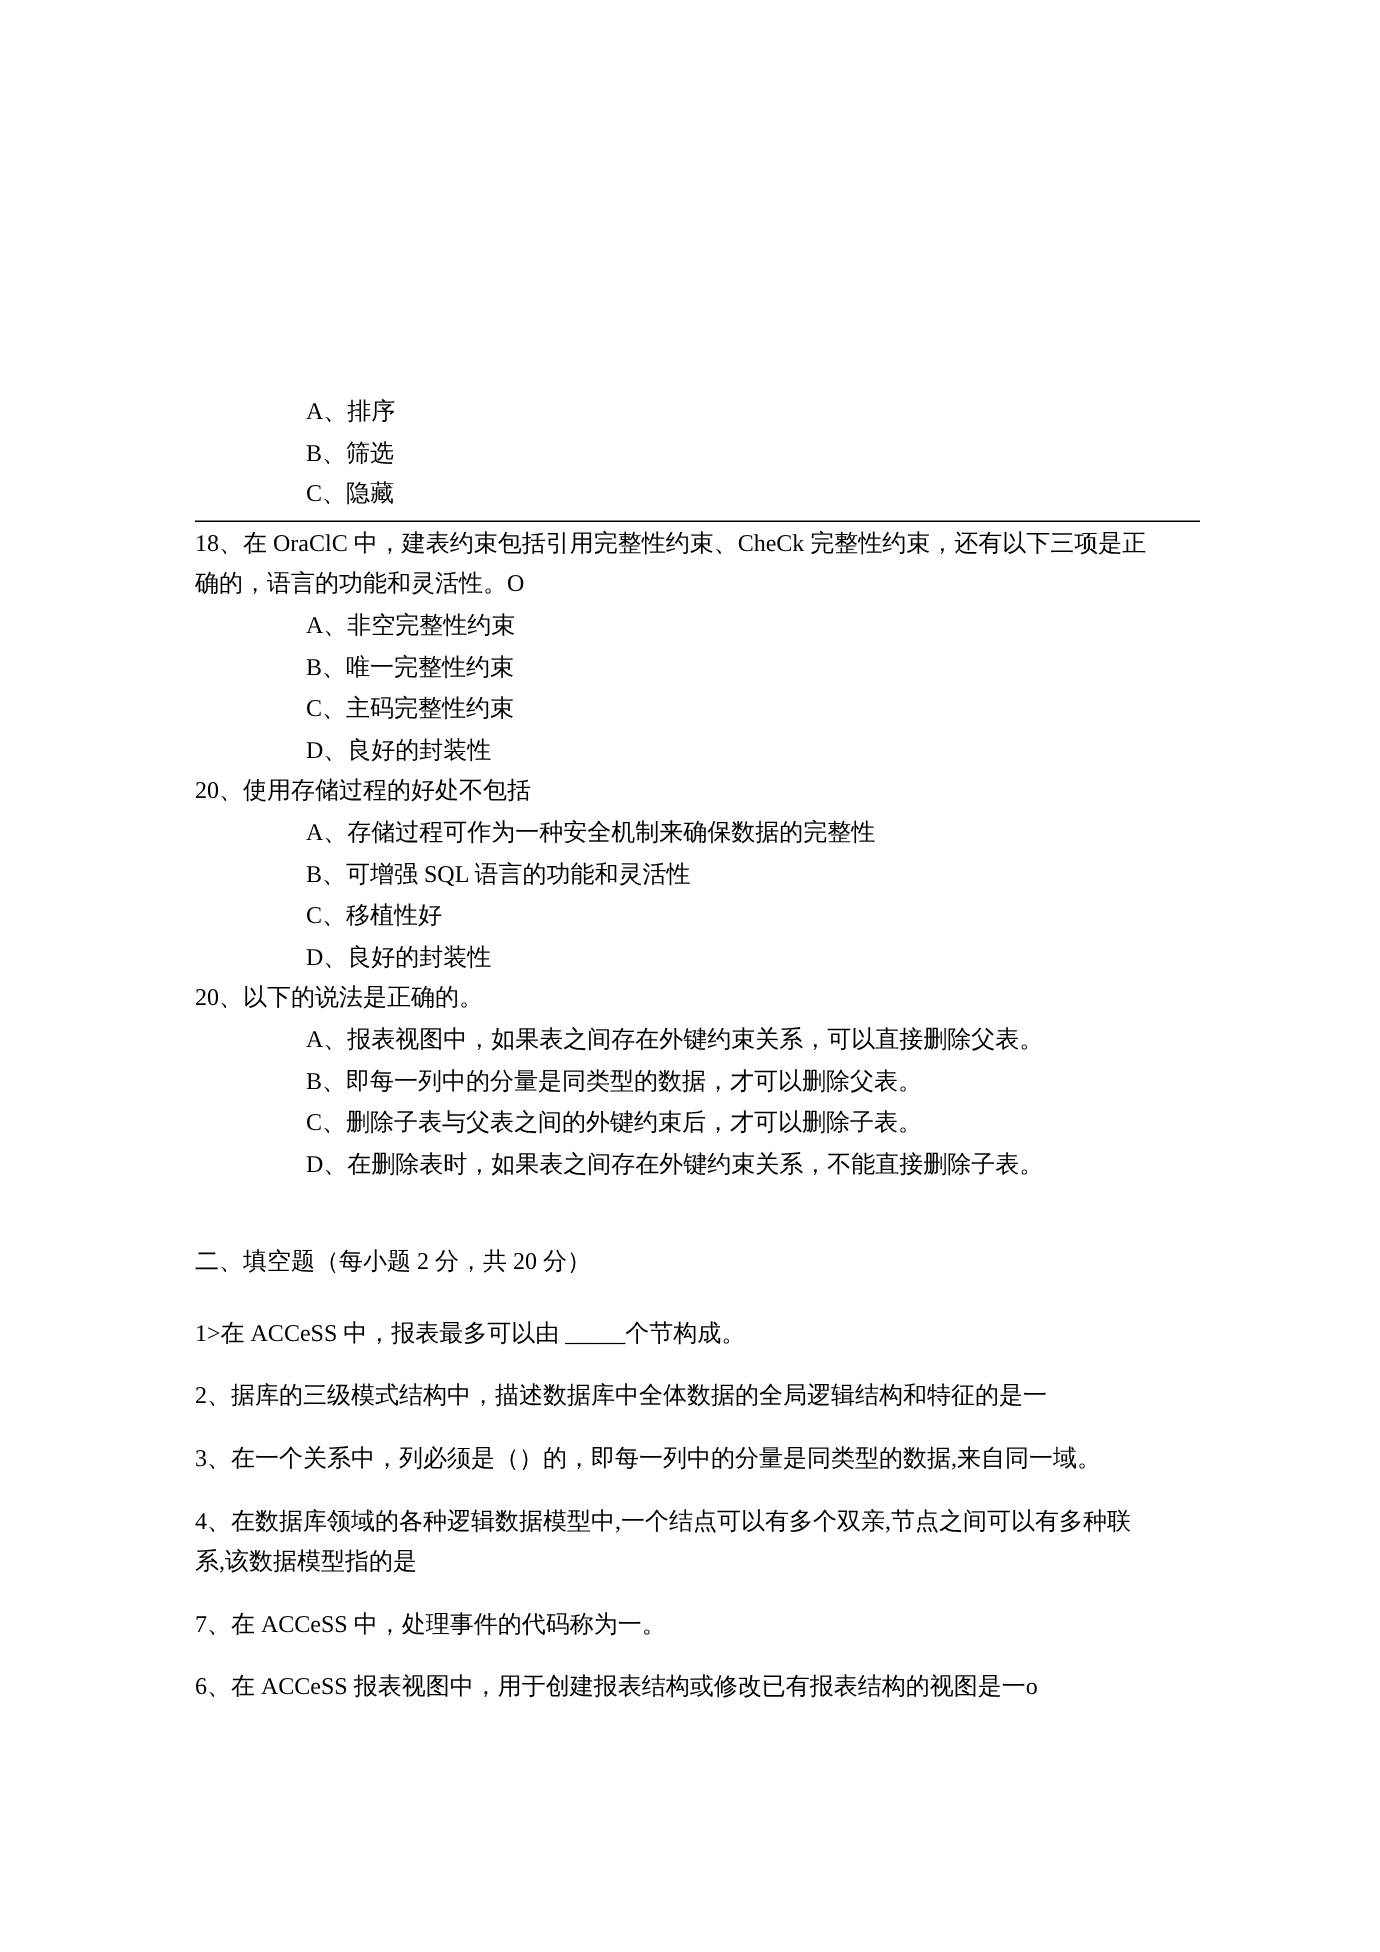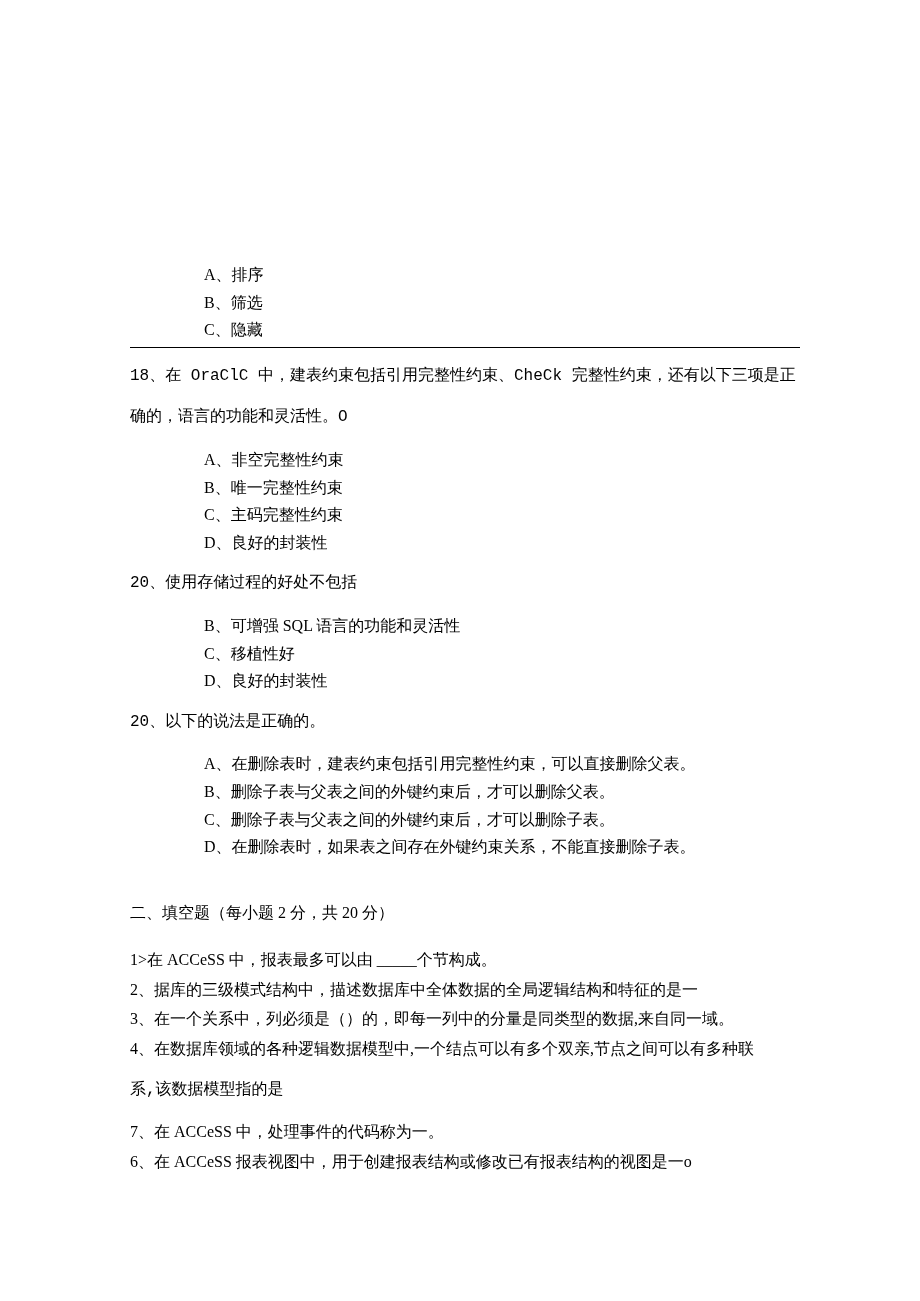--- a/index.html
+++ b/index.html
@@ -15,33 +15,32 @@
     width: 920px;
     margin: 0 auto;
     padding: 260px 120px 200px 130px;
     box-sizing: border-box;
   }
   .indent-option {
     padding-left: 74px;
     margin: 2px 0;
   }
   .question-line {
-    margin: 16px 0;
-    font-family: Liberation Mono, monospace;
+    margin: 2px 0;
   }
   .hr-line {
     border: none;
     border-top: 1px solid #000;
     margin: 4px 0 2px 0;
   }
   .section-title {
     margin: 40px 0 22px 0;
   }
   .fill-q {
-    margin: 4px 0;
+    margin: 16px 0;
   }
 </style>
 </head>
 <body>
 
 <div class="page">
 
   <div class="indent-option">A、排序</div>
   <div class="indent-option">B、筛选</div>
   <div class="indent-option">C、隐藏</div>
@@ -49,27 +48,28 @@
   <hr class="hr-line">
 
   <div class="question-line">18、在 OraClC 中，建表约束包括引用完整性约束、CheCk 完整性约束，还有以下三项是正</div>
   <div class="question-line">确的，语言的功能和灵活性。O</div>
   <div class="indent-option">A、非空完整性约束</div>
   <div class="indent-option">B、唯一完整性约束</div>
   <div class="indent-option">C、主码完整性约束</div>
   <div class="indent-option">D、良好的封装性</div>
 
   <div class="question-line">20、使用存储过程的好处不包括</div>
+  <div class="indent-option">A、存储过程可作为一种安全机制来确保数据的完整性</div>
   <div class="indent-option">B、可增强 SQL 语言的功能和灵活性</div>
   <div class="indent-option">C、移植性好</div>
   <div class="indent-option">D、良好的封装性</div>
 
   <div class="question-line">20、以下的说法是正确的。</div>
-  <div class="indent-option">A、在删除表时，建表约束包括引用完整性约束，可以直接删除父表。</div>
-  <div class="indent-option">B、删除子表与父表之间的外键约束后，才可以删除父表。</div>
+  <div class="indent-option">A、报表视图中，如果表之间存在外键约束关系，可以直接删除父表。</div>
+  <div class="indent-option">B、即每一列中的分量是同类型的数据，才可以删除父表。</div>
   <div class="indent-option">C、删除子表与父表之间的外键约束后，才可以删除子表。</div>
   <div class="indent-option">D、在删除表时，如果表之间存在外键约束关系，不能直接删除子表。</div>
 
   <div class="section-title">二、填空题（每小题 2 分，共 20 分）</div>
 
   <div class="fill-q">1&gt;在 ACCeSS 中，报表最多可以由 _____个节构成。</div>
   <div class="fill-q">2、据库的三级模式结构中，描述数据库中全体数据的全局逻辑结构和特征的是一</div>
   <div class="fill-q">3、在一个关系中，列必须是（）的，即每一列中的分量是同类型的数据,来自同一域。</div>
   <div class="fill-q" style="margin-bottom:2px">4、在数据库领域的各种逻辑数据模型中,一个结点可以有多个双亲,节点之间可以有多种联</div>
   <div class="question-line" style="margin-bottom:16px">系,该数据模型指的是</div>

